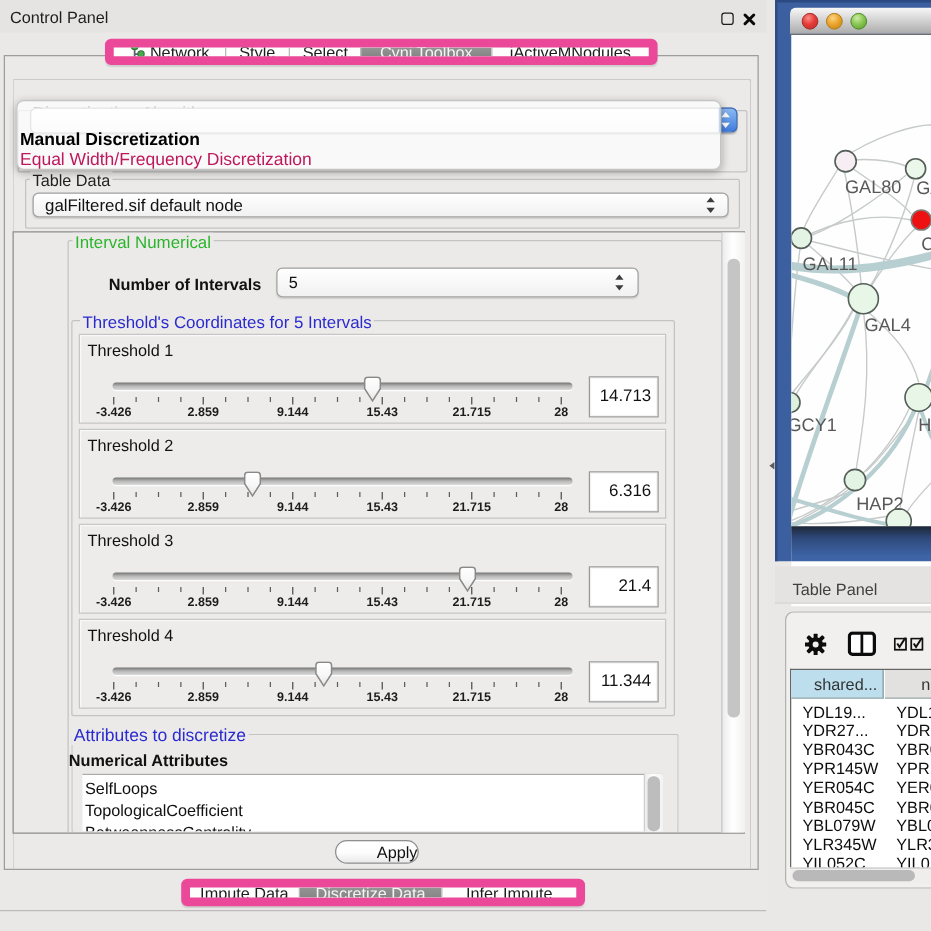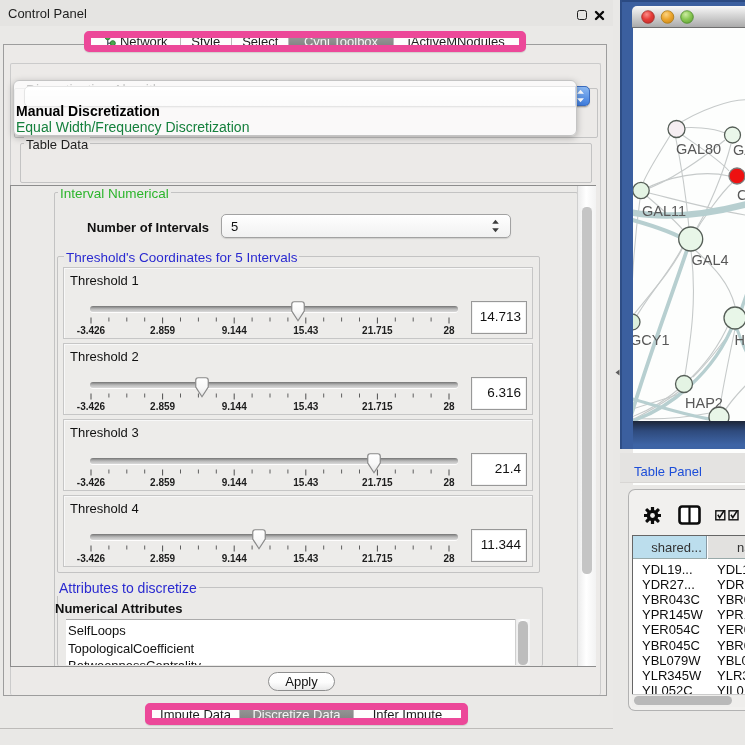--- a/index.html
+++ b/index.html
@@ -33,21 +33,21 @@
 
 #attlist{position:absolute;left:66px;top:619px;width:464px;height:46px;background:#fff;border-top:1px solid #ababab;font-size:13px;color:#111;overflow:hidden}
 #attlist div{padding-left:2px;height:17.5px;line-height:17.5px}
 #attlist{padding-top:2px}
 
 #netwin{position:absolute;left:620px;top:0;width:125px;height:449px;background:#3b5f9f}
 #nettitle{position:absolute;left:11.5px;top:5.5px;width:114px;height:22px;background:linear-gradient(#f8f8f8,#ababab);border-top-left-radius:5px;border-bottom:1px solid #6f6f6f}
 #netcanvas{position:absolute;left:12.5px;top:27.5px;width:113px;height:457px;background:#fdfefd;overflow:hidden}
 #netbottom{position:absolute;left:12.5px;top:420.5px;width:113px;height:28.5px;background:linear-gradient(#1d2638 0%,#2e4a7c 35%,#3e64a5 85%)}
 #tpbar{position:absolute;left:620px;top:453px;width:125px;height:30px;background:#e4e3e1;border-bottom:1px solid #d8d6d4}
-#tpbar span{position:absolute;left:14px;top:10.5px;font-size:13px;color:#1d4ed8}
+#tpbar span{position:absolute;left:14px;top:10.5px;font-size:13px;color:#404040}
 #tpanel{position:absolute;left:628px;top:489px;width:117px;height:222px;background:#f1f0ee;border:1px solid #b2b2b2;border-radius:7px 0 0 7px;border-right:none;overflow:hidden}
 .trow{position:absolute;font-size:13px;color:#0d0d0d;white-space:nowrap}
 </style></head><body>
 <div id="app">
 
 <div id="lwin">
   <div id="ltitle">
         <span>Control Panel</span>
       </div>
 
@@ -78,20 +78,27 @@
     <div style="position:absolute;right:-1px;top:-1px;width:15px;height:20px;border-radius:0 5px 5px 0;background:linear-gradient(#8cb9f2,#3f7ddd);border:1px solid #3a6cc0">
       <svg class="updn" style="right:4px" width="7" height="11" viewBox="0 0 7 11">
             <path d="M3.5,0.5 L6.2,3.8 H0.8 Z" fill="#fff"></path>
             <path d="M3.5,10.5 L0.8,7.2 H6.2 Z" fill="#fff"></path>
           </svg>
     </div>
   </div>
 
   <div class="gline" style="left:20px;top:142.5px;width:572px;height:40px"></div>
   <div class="gtitle" style="left:24px;top:136.5px;color:#222">Table Data</div>
+  <div class="combo" style="left:26px;top:153.5px;width:557px;height:20px">
+    <span style="font-size:13.5px">galFiltered.sif default node</span>
+    <svg class="updn" style="right:9px" width="6" height="10" viewBox="0 0 6 10">
+          <path d="M3,0.5 L5.4,3.4 H0.6 Z" fill="#3c3c3c"></path>
+          <path d="M3,9.5 L0.6,6.6 H5.4 Z" fill="#3c3c3c"></path>
+        </svg>
+  </div>
 
   <div class="abs" style="left:10px;top:184.5px;width:586px;height:482px;border:1px solid #8d8d8d;background:#ebeae8;overflow:hidden">
     <div style="position:relative;width:100%;height:100%">
 
       <div class="gline" style="left:43px;top:6.5px;width:524px;height:600px"></div>
       <div class="gtitle" style="left:47px;top:0px;color:#2cb52c;background:#ebeae8;font-size:13.5px">Interval Numerical</div>
     </div>
   </div>
 
   <div class="abs" style="left:87px;top:219.5px;font-size:13px;font-weight:700;color:#111">Number of Intervals</div>
@@ -289,21 +296,21 @@
         <div>SelfLoops</div>
         <div>TopologicalCoefficient</div>
         <div>BetweennessCentrality</div>
       </div>
   <div class="vtrack" style="left:515px;top:619px;width:15px;height:46px"></div>
   <div class="vthumb" style="left:518px;top:621px;width:9.5px;height:44px;background:#bdbdbd"></div>
 
   <div class="vtrack" style="left:576.5px;top:185.5px;width:19px;height:480px"></div>
   <div class="vthumb" style="left:582px;top:207px;width:10px;height:367px"></div>
 
-  <div class="abs" style="left:268px;top:672px;width:67px;height:19px;background:linear-gradient(#ffffff,#fdfdfd 55%,#e9e9e9);border:1px solid #8f8f8f;border-radius:9.5px;font-size:13px;color:#111;text-align:center;line-height:17px">Apply</div>
+  <div class="abs" style="left:268px;top:672px;width:67px;height:19px;background:linear-gradient(#ffffff,#fdfdfd 55%,#e9e9e9);border:1px solid #8f8f8f;border-radius:9.5px;font-size:13px;color:#111;text-align:right;line-height:17px">Apply</div>
 
   <div class="seg" style="left:145px;top:703px;width:323px;height:22px">
     <div style="width:92px">Impute Data</div>
     <div class="sel" style="width:119px">Discretize Data</div>
     <div style="width:112px">Infer Impute</div>
   </div>
   <div class="abs" style="left:0;top:728px;width:613px;height:1px;background:#bdbbb9"></div>
 </div>
 
 <svg class="abs" style="left:615px;top:368.5px" width="5" height="7" viewBox="0 0 5 7">
@@ -450,14 +457,14 @@
       <div class="trow" style="left:88px;top:193.1px">YIL0</div>
 
   <div style="position:absolute;left:3px;top:204px;width:114px;height:13px;background:#efeeec;border-top:1px solid #ccc"></div>
   <div style="position:absolute;left:5px;top:205.5px;width:98px;height:9.5px;background:#b9b9b9;border-radius:4.5px"></div>
 </div>
 
 </div>
 
 <div class="abs" style="left:13px;top:80px;width:563.5px;height:56px;background:rgba(255,255,255,0.72);border:1px solid #c4c4c4;border-radius:6px;box-shadow:0 2px 7px rgba(0,0,0,0.28);z-index:50">
   <div style="position:absolute;left:2px;top:22px;font-size:14px;font-weight:700;color:#000">Manual Discretization</div>
-  <div style="position:absolute;left:2px;top:38px;font-size:14px;color:#15803d">Equal Width/Frequency Discretization</div>
+  <div style="position:absolute;left:2px;top:38px;font-size:14px;color:#be185d">Equal Width/Frequency Discretization</div>
 </div>
 
 </body></html>

